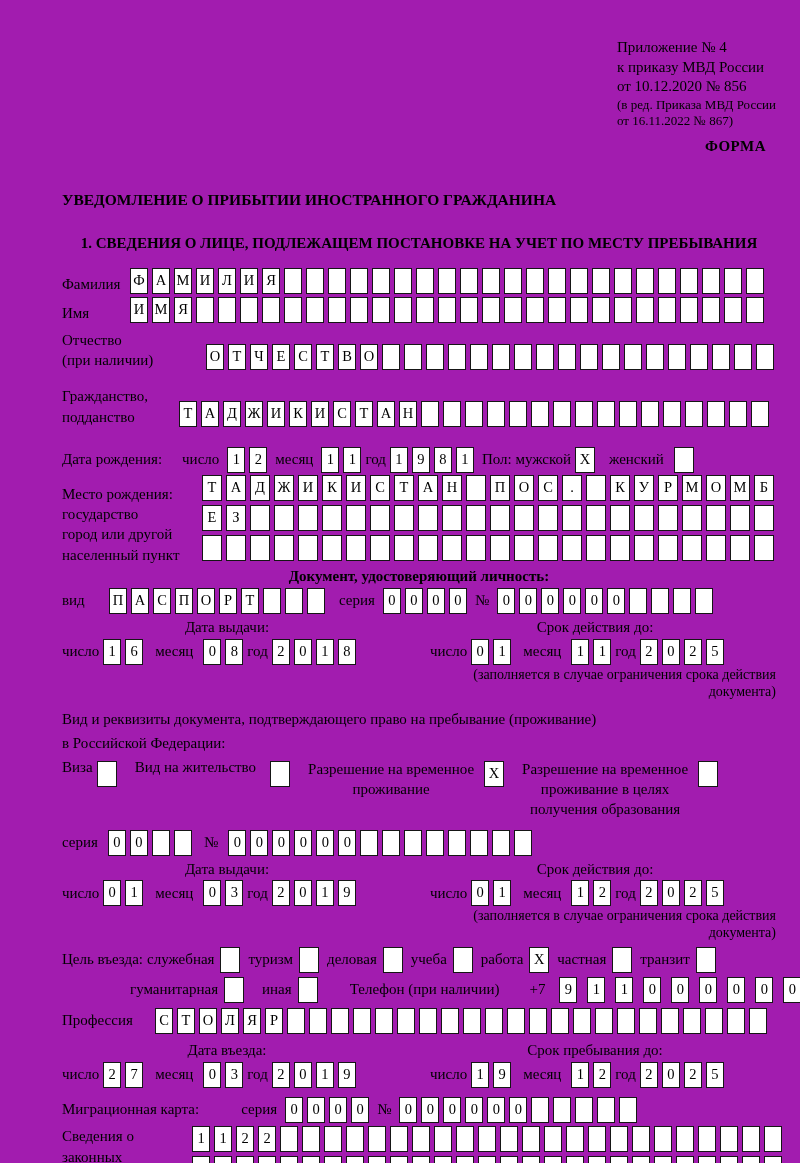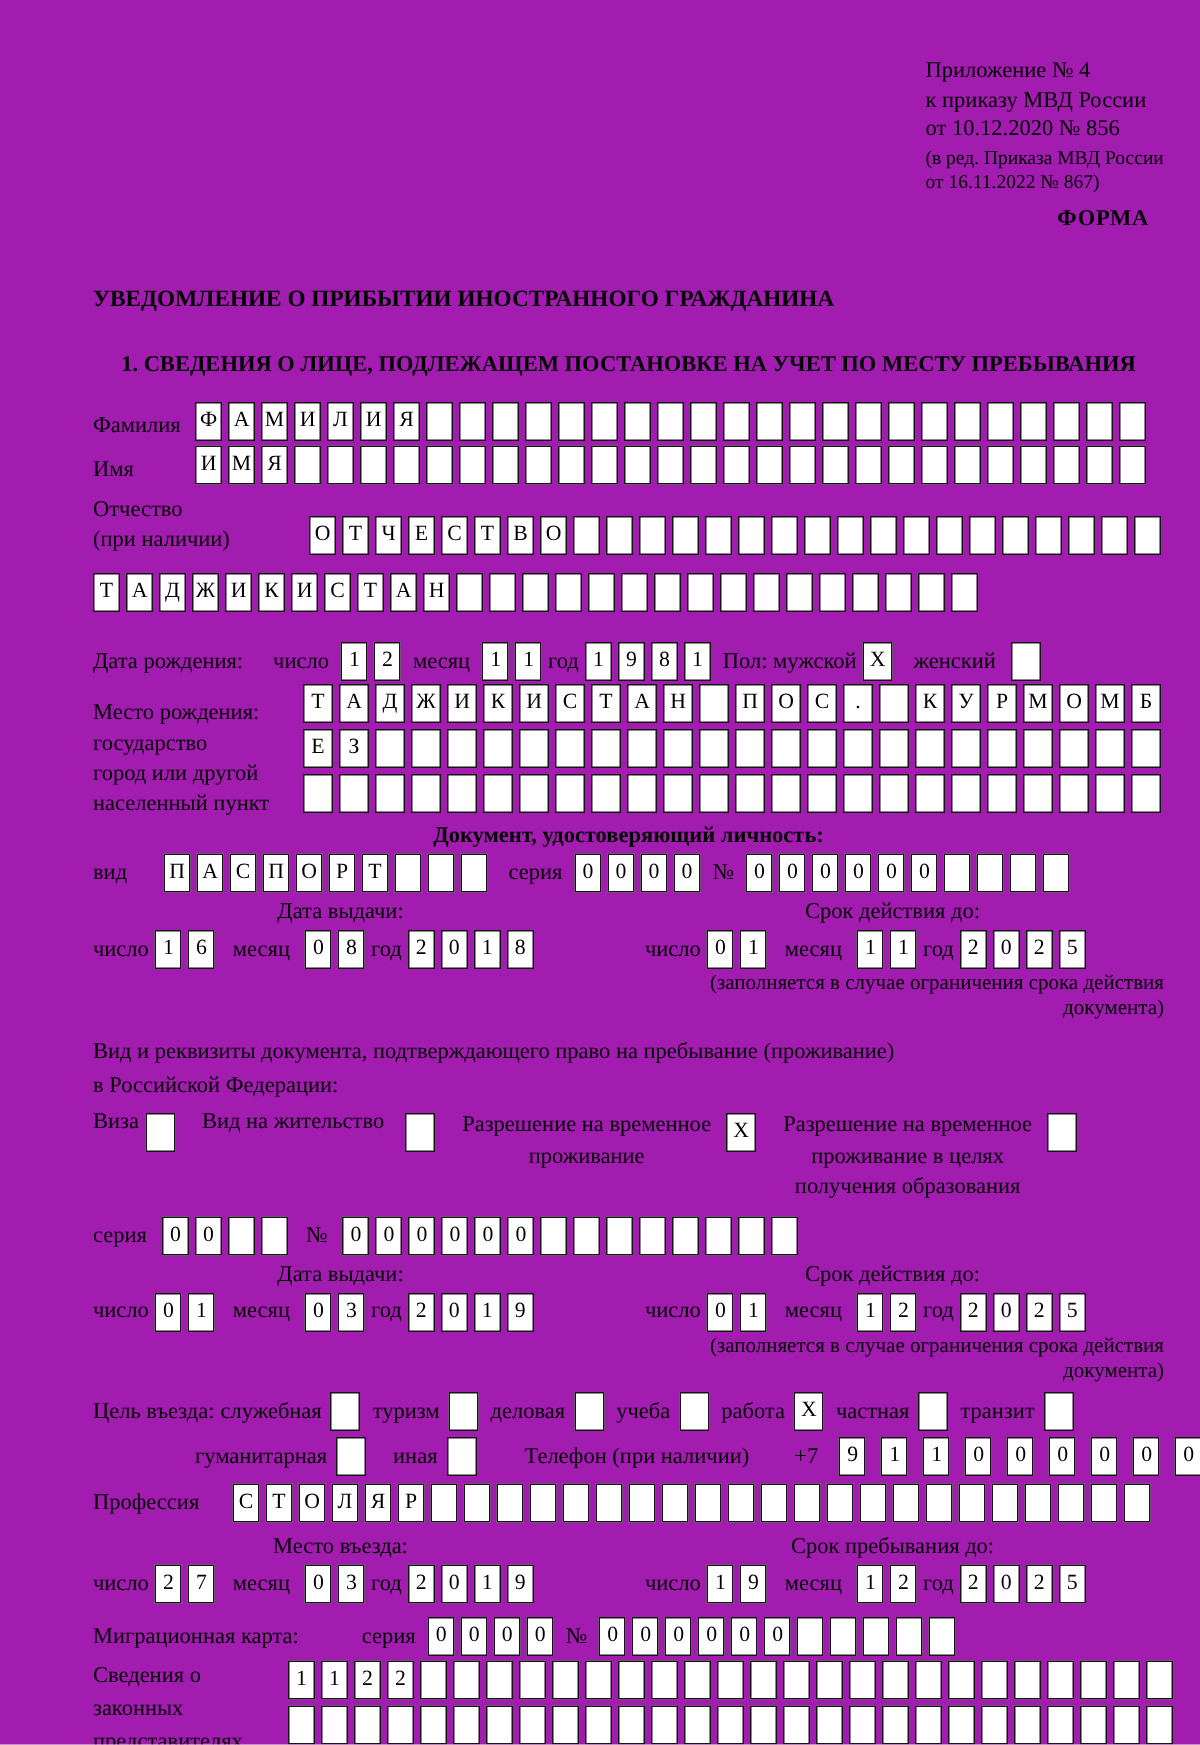--- a/index.html
+++ b/index.html
@@ -178,20 +178,24 @@
         <span class="cell"></span>
         <span class="cell"></span>
         <span class="cell"></span>
         <span class="cell"></span>
         <span class="cell"></span>
         <span class="cell"></span>
       </div>
   </div>
 
   <div class="frow crow row-grazh">
+    <div class="flabel" style="width:117px">
+      <div>Гражданство,</div>
+      <div>подданство</div>
+    </div>
     <div class="cells">
         <span class="cell">Т</span>
         <span class="cell">А</span>
         <span class="cell">Д</span>
         <span class="cell">Ж</span>
         <span class="cell">И</span>
         <span class="cell">К</span>
         <span class="cell">И</span>
         <span class="cell">С</span>
         <span class="cell">Т</span>
@@ -581,21 +585,21 @@
         <span class="cell"></span>
         <span class="cell"></span>
         <span class="cell"></span>
         <span class="cell"></span>
         <span class="cell"></span>
       </span>
   </div>
 
   <div class="datesec" style="margin-top:7px">
     <div class="dcol-l">
-      <div class="dhead">Место въезда:</div>
+      <div class="dhead">Дата въезда:</div>
       <div class="drow">
         <span class="lab">число</span>
         <span class="cells g4">
             <span class="cell">2</span>
             <span class="cell">7</span>
           </span>
         <span class="lab g8">месяц</span>
         <span class="cells g10">
             <span class="cell">0</span>
             <span class="cell">3</span>

